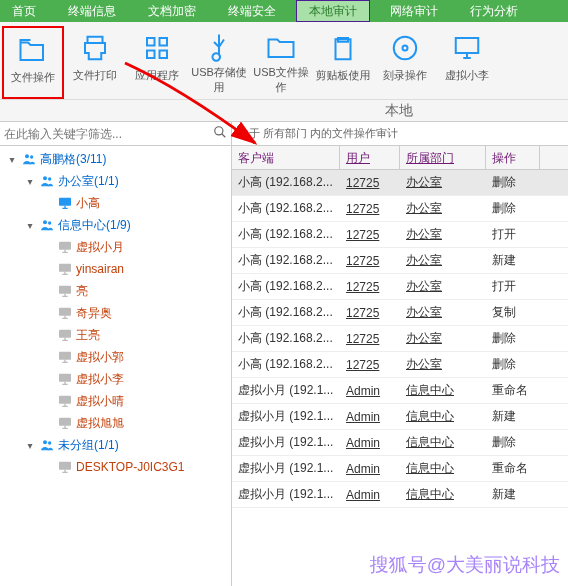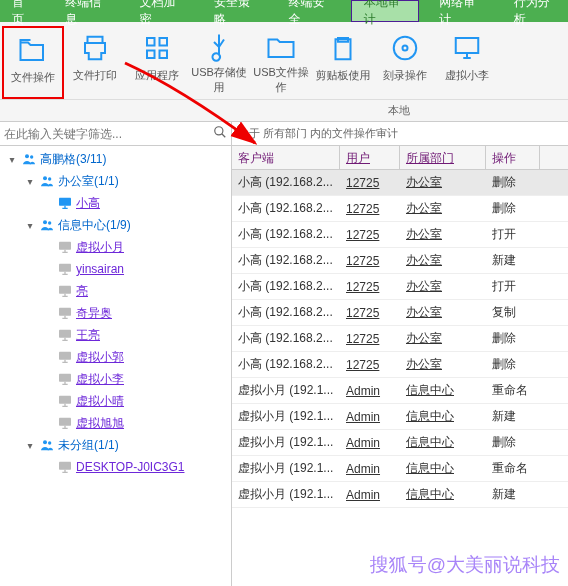--- a/index.html
+++ b/index.html
@@ -8,35 +8,35 @@
 .topnav { background: #4CAF50; height: 22px; display: flex; align-items: center; gap: 8px; }
 .topnav-item { color: #fff; padding: 0 12px; height: 100%; display: flex; align-items: center; cursor: pointer; position: relative; }
 .topnav-item.active { background: #a8e0a8; color: #2a7a2a; border: 1px solid #4c1d95; }
 
 .ribbon { background: #f5f5f5; border-bottom: 1px solid #ddd; height: 78px; display: flex; padding: 4px 2px 0; }
 .ribbon-btn { display: flex; flex-direction: column; align-items: center; width: 62px; padding: 4px 2px; cursor: pointer; }
 .ribbon-btn.highlight { border: 2px solid #e00; }
 .ribbon-icon { width: 36px; height: 36px; display: flex; align-items: center; justify-content: center; color: #2196F3; }
 .ribbon-label { font-size: 11px; color: #555; margin-top: 2px; text-align: center; }
 
-.sublabel { background: #f5f5f5; height: 22px; display: flex; align-items: center; justify-content: center; border-bottom: 1px solid #ccc; font-size: 11px; color: #666; padding-left: 230px; }
+.sublabel { background: #f5f5f5; height: 22px; display: flex; align-items: center; justify-content: center; border-bottom: 1px solid #ccc; font-size: 14px; color: #666; padding-left: 230px; }
 
 .main { display: flex; height: 464px; }
 
 .sidebar { width: 232px; border-right: 1px solid #ccc; display: flex; flex-direction: column; }
 .search-row { border-bottom: 1px solid #ccc; height: 24px; display: flex; align-items: center; padding: 0 4px; position: relative; }
 .search-input { border: none; flex: 1; font-size: 12px; color: #999; outline: none; }
 .search-icon { color: #666; cursor: pointer; }
 
 .tree { flex: 1; overflow: auto; padding: 2px 0; }
 .tree-item { display: flex; align-items: center; height: 22px; cursor: pointer; white-space: nowrap; }
 .tree-toggle { width: 12px; text-align: center; color: #666; font-size: 10px; }
 .tree-icon { width: 16px; height: 16px; margin: 0 3px; display: flex; align-items: center; justify-content: center; }
 .tree-label { color: #0066cc; }
-.tree-label.plain { color: #6d28d9; text-decoration: underline; }
+.tree-label.plain { color: #c2410c; }
 .d1 { padding-left: 6px; } .d2 { padding-left: 24px; } .d3 { padding-left: 42px; }
 
 .content { flex: 1; display: flex; flex-direction: column; }
 .content-header { height: 24px; border-bottom: 1px solid #ccc; display: flex; align-items: center; padding: 0 6px; color: #666; font-size: 11px; }
 .table-head { display: flex; background: #f5f5f5; border-bottom: 1px solid #ccc; height: 24px; }
 .th { border-right: 1px solid #ccc; padding: 4px 6px; color: #701a75; font-size: 12px; }
 .table-body { flex: 1; overflow: auto; }
 .tr { display: flex; height: 26px; border-bottom: 1px solid #eee; align-items: center; }
 .tr.sel { background: #e8e8e8; }
 .td { padding: 0 6px; overflow: hidden; white-space: nowrap; text-overflow: ellipsis; color: #333; }
@@ -45,21 +45,20 @@
 .arrow { position: absolute; left: 120px; top: 48px; pointer-events: none; z-index: 10; }
 .watermark { position: absolute; right: 8px; bottom: 8px; color: #8b5cf6; font-size: 19px; opacity: .75; z-index: 20; }
 </style>
 </head>
 <body>
 
 <div class="topnav" id="topnav">
     <div class="topnav-item">首页</div>
     <div class="topnav-item">终端信息</div>
     <div class="topnav-item">文档加密</div>
-    <div class="topnav-item">安全策略</div>
     <div class="topnav-item">终端安全</div>
     <div class="topnav-item active">本地审计</div>
     <div class="topnav-item">网络审计</div>
     <div class="topnav-item">行为分析</div>
   </div>
 
 <div class="ribbon" id="ribbon">
     <div class="ribbon-btn highlight">
       <div class="ribbon-icon">
         <svg width="30" height="30" viewBox="0 0 24 24" fill="none" stroke="#2196F3" stroke-width="1.6">

